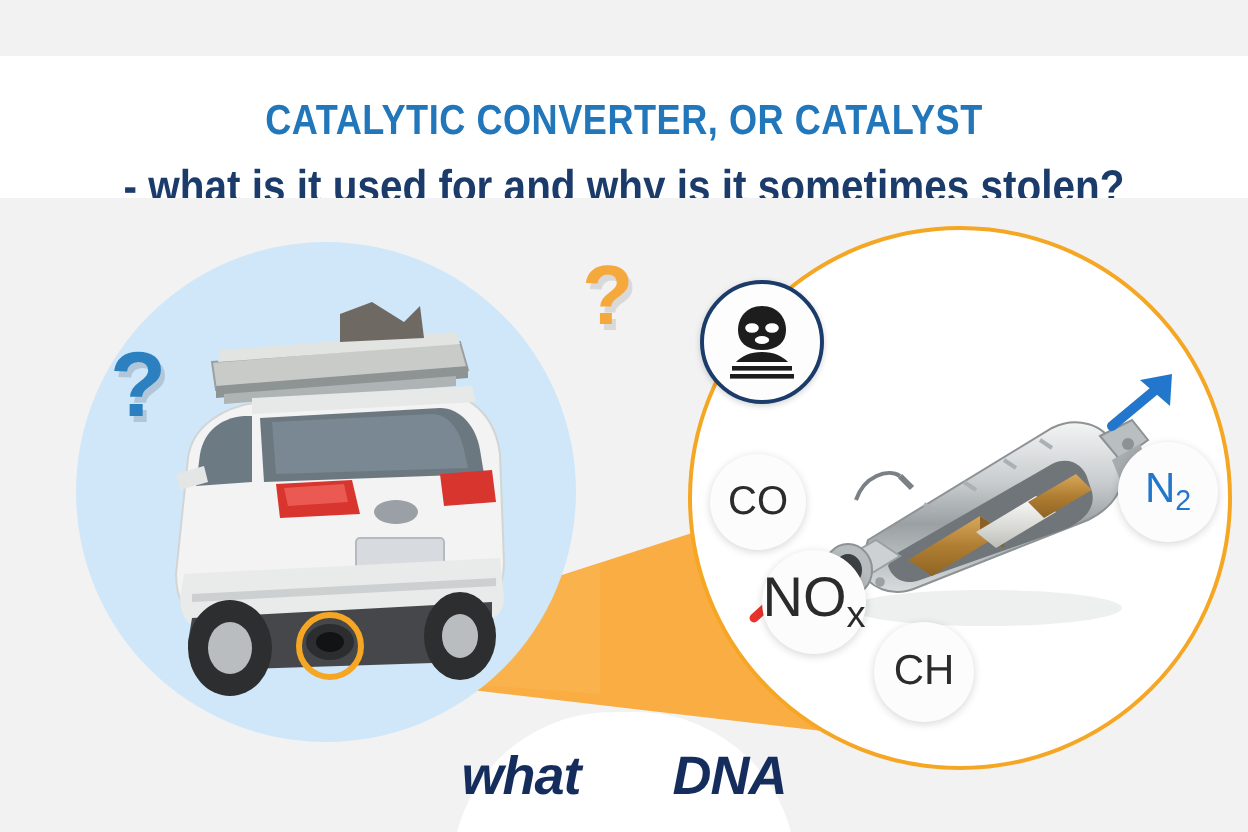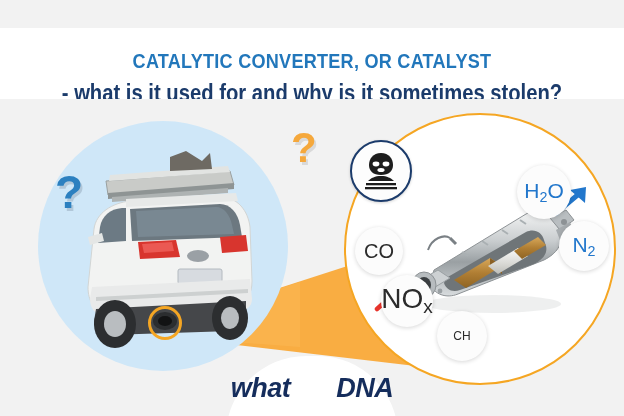--- a/index.html
+++ b/index.html
@@ -158,21 +158,21 @@
   }
   .bubble .sub { font-size: 0.68em; vertical-align: -0.28em; }
   .bubble-blue { color: #2277cc; }
   .bubble-dark { color: #2b2b2b; }
 
   .b-co2 { left: 479px; top: 29px;  width: 56px; height: 56px; font-size: 21px; }
   .b-h2o { left: 517px; top: 66px;  width: 54px; height: 54px; font-size: 21px; }
   .b-n2  { left: 559px; top: 122px; width: 50px; height: 50px; font-size: 21px; }
   .b-co  { left: 355px; top: 128px; width: 48px; height: 48px; font-size: 20px; }
   .b-nox { left: 381px; top: 176px; width: 52px; height: 52px; font-size: 28px; }
-  .b-ch  { left: 437px; top: 212px; width: 50px; height: 50px; font-size: 12px; }
+  .b-ch  { left: 437px; top: 212px; width: 50px; height: 50px; font-size: 21px; }
 
   
   .converter { position: absolute; left: 398px; top: 97px; width: 178px; height: 120px; }
 
   
   .arrow-blue { position: absolute; left: 552px; top: 82px; width: 40px; height: 40px; }
   .arrow-red  { position: absolute; left: 374px; top: 180px; width: 36px; height: 34px; }
 
   
   .logo-blob {
@@ -349,23 +349,20 @@
     <svg class="arrow-blue" viewBox="0 0 40 40">
       <path d="M4 32 L28 12" stroke="#2277cc" stroke-width="5" stroke-linecap="round" fill="none"></path>
       <path d="M34 6 L33 22 L18 9 Z" fill="#2277cc"></path>
     </svg>
 
     <svg class="arrow-red" viewBox="0 0 36 34">
       <path d="M3 30 L24 11" stroke="#e8342c" stroke-width="4.5" stroke-linecap="round" fill="none"></path>
       <path d="M32 4 L30 20 L16 7 Z" fill="#e8342c"></path>
     </svg>
 
-    <div class="bubble bubble-blue b-h2o">
-      <span><span>H</span><span class="sub">2</span><span>O</span></span>
-    </div>
     <div class="bubble bubble-blue b-n2">
       <span><span>N</span><span class="sub">2</span></span>
     </div>
 
     <div class="bubble bubble-dark b-co">
       <span><span>CO</span></span>
     </div>
     <div class="bubble bubble-dark b-nox">
       <span><span>NO</span><span class="sub">x</span></span>
     </div>

